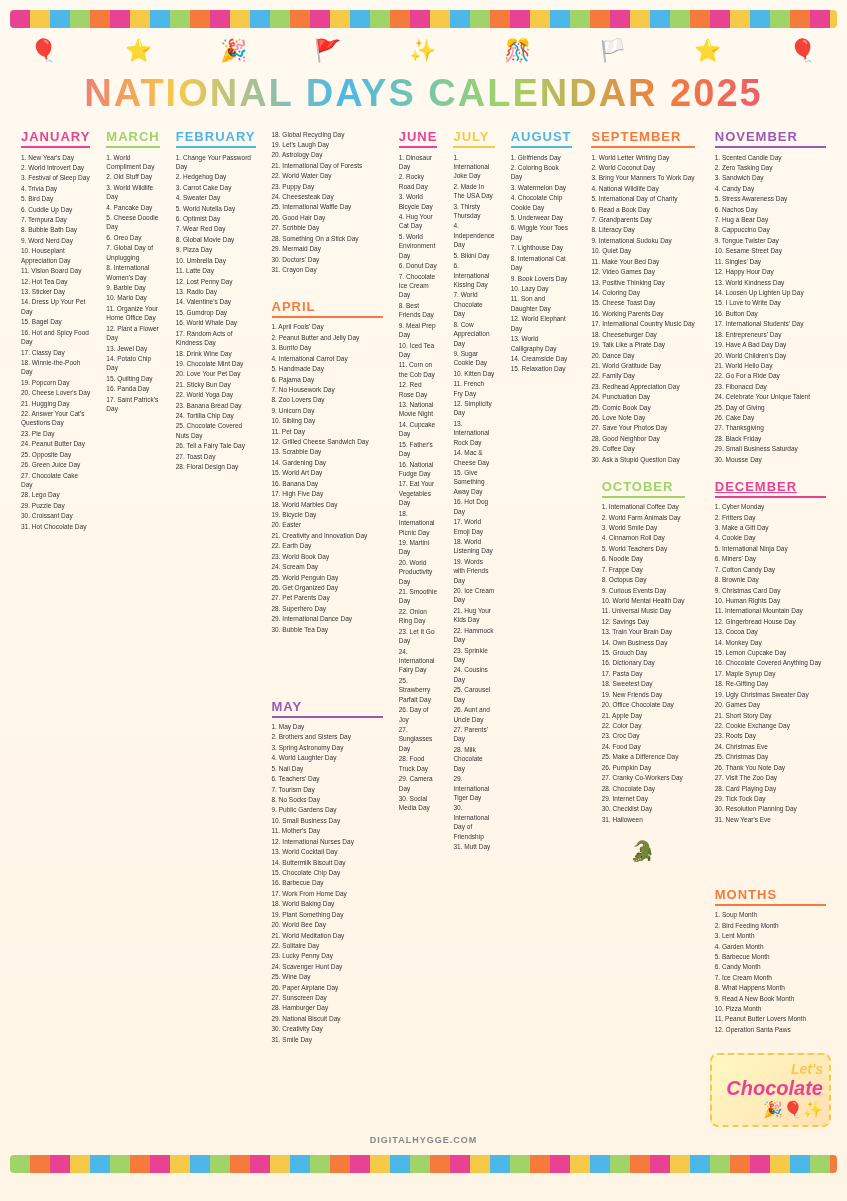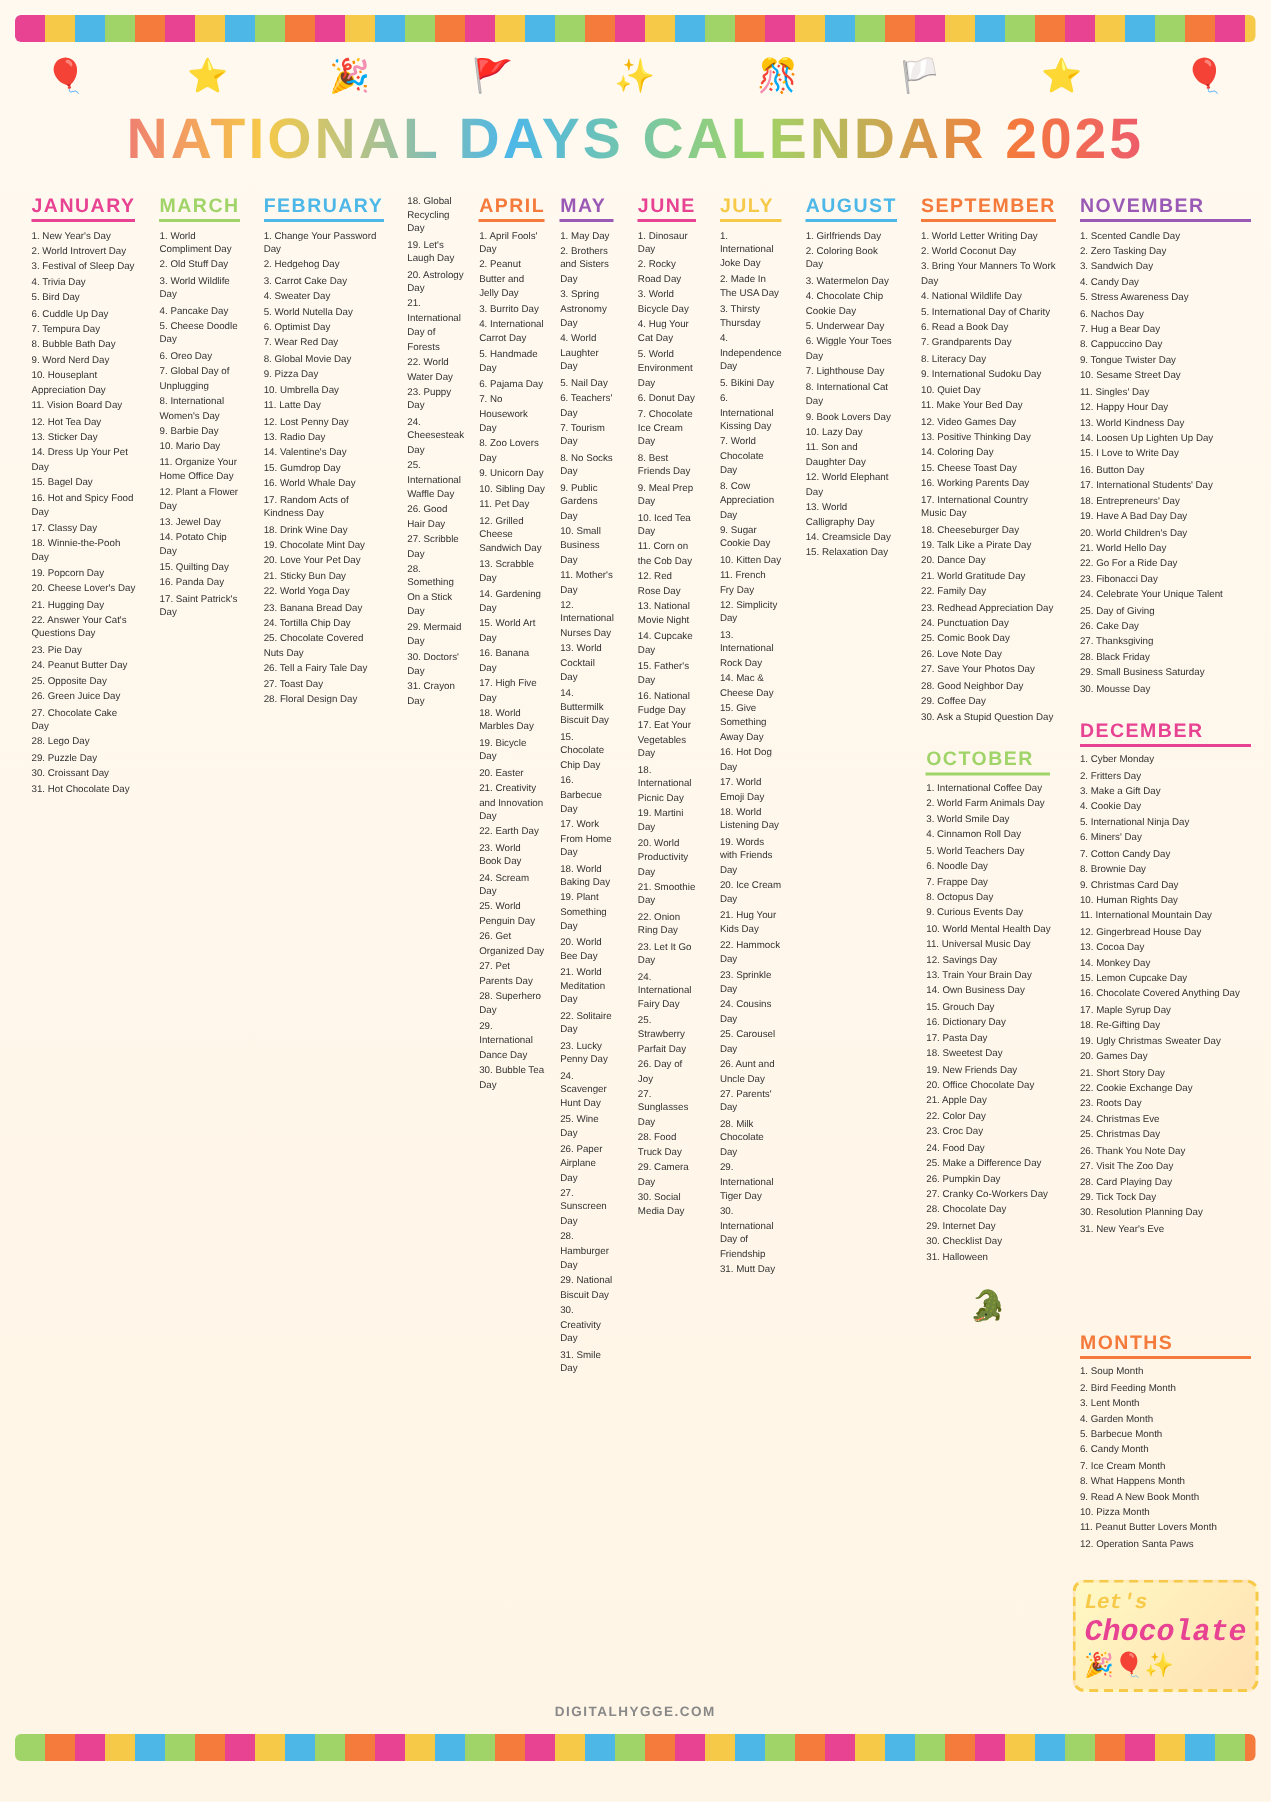--- a/index.html
+++ b/index.html
@@ -65,28 +65,28 @@
       text-transform: uppercase;
       letter-spacing: 1px;
       margin-bottom: 4px;
       padding-bottom: 2px;
       border-bottom: 2px solid currentColor;
     }
     .month-title.jan { color: #e84393; border-color: #e84393; }
     .month-title.feb { color: #4db8e8; border-color: #4db8e8; }
     .month-title.mar { color: #a0d468; border-color: #a0d468; }
     .month-title.apr { color: #f47b3b; border-color: #f47b3b; }
-    .month-title.may { color: #9b59b6; border-color: #9b59b6; }
+    .month-title.may { color: #9b59b6; border-color: #9b59b6; margin-top: 40px; }
     .month-title.jun { color: #e84393; border-color: #e84393; }
     .month-title.jul { color: #f7c948; border-color: #f7c948; }
     .month-title.aug { color: #4db8e8; border-color: #4db8e8; }
     .month-title.sep { color: #f47b3b; border-color: #f47b3b; }
     .month-title.oct { color: #a0d468; border-color: #a0d468; }
     .month-title.nov { color: #9b59b6; border-color: #9b59b6; }
-    .month-title.dec { color: #e84393; border-color: #e84393; }
+    .month-title.dec { color: #e84393; border-color: #e84393; text-decoration: underline; }
     .months-title { color: #f47b3b; border-color: #f47b3b; margin-top: 48px; }
     .day-list {
       list-style: none;
       font-size: 6.5px;
       line-height: 1.45;
       color: #333;
     }
     .day-list li {
       padding: 0.5px 0;
     }
@@ -214,21 +214,21 @@
             <li>22. World Yoga Day</li>
             <li>23. Banana Bread Day</li>
             <li>24. Tortilla Chip Day</li>
             <li>25. Chocolate Covered Nuts Day</li>
             <li>26. Tell a Fairy Tale Day</li>
             <li>27. Toast Day</li>
             <li>28. Floral Design Day</li>
           </ul>
         </div>
       </div>
-      <div style="display: flex; gap: 0;">
+      <div style="display: flex; flex-direction: column; gap: 16px;">
         <div class="month-block">
           <ul class="day-list">
             <li>18. Global Recycling Day</li>
             <li>19. Let's Laugh Day</li>
             <li>20. Astrology Day</li>
             <li>21. International Day of Forests</li>
             <li>22. World Water Day</li>
             <li>23. Puppy Day</li>
             <li>24. Cheesesteak Day</li>
             <li>25. International Waffle Day</li>
@@ -561,21 +561,21 @@
             <li>5. Barbecue Month</li>
             <li>6. Candy Month</li>
             <li>7. Ice Cream Month</li>
             <li>8. What Happens Month</li>
             <li>9. Read A New Book Month</li>
             <li>10. Pizza Month</li>
             <li>11. Peanut Butter Lovers Month</li>
             <li>12. Operation Santa Paws</li>
           </ul>
         </div>
-        <div style="text-align: left; margin-top: 8px; padding: 6px; background: linear-gradient(135deg, rgb(255, 249, 196), rgb(255, 224, 178)); border-radius: 8px; border: 2px dashed rgb(247, 201, 72); font-family: Liberation Mono, monospace;">
+        <div style="text-align: right; margin-top: 8px; padding: 6px; background: linear-gradient(135deg, rgb(255, 249, 196), rgb(255, 224, 178)); border-radius: 8px; border: 2px dashed rgb(247, 201, 72);">
           <div style="font-size: 14px; font-weight: 900; color: rgb(247, 201, 72); font-style: italic;">Let's</div>
           <div style="font-size: 20px; font-weight: 900; color: rgb(232, 67, 147); font-style: italic;">Chocolate</div>
           <div style="font-size: 16px;">🎉🎈✨</div>
         </div>
       </div>
     </div>
 
   <div class="footer">
     <span>DIGITALHYGGE.COM</span>
   </div>

